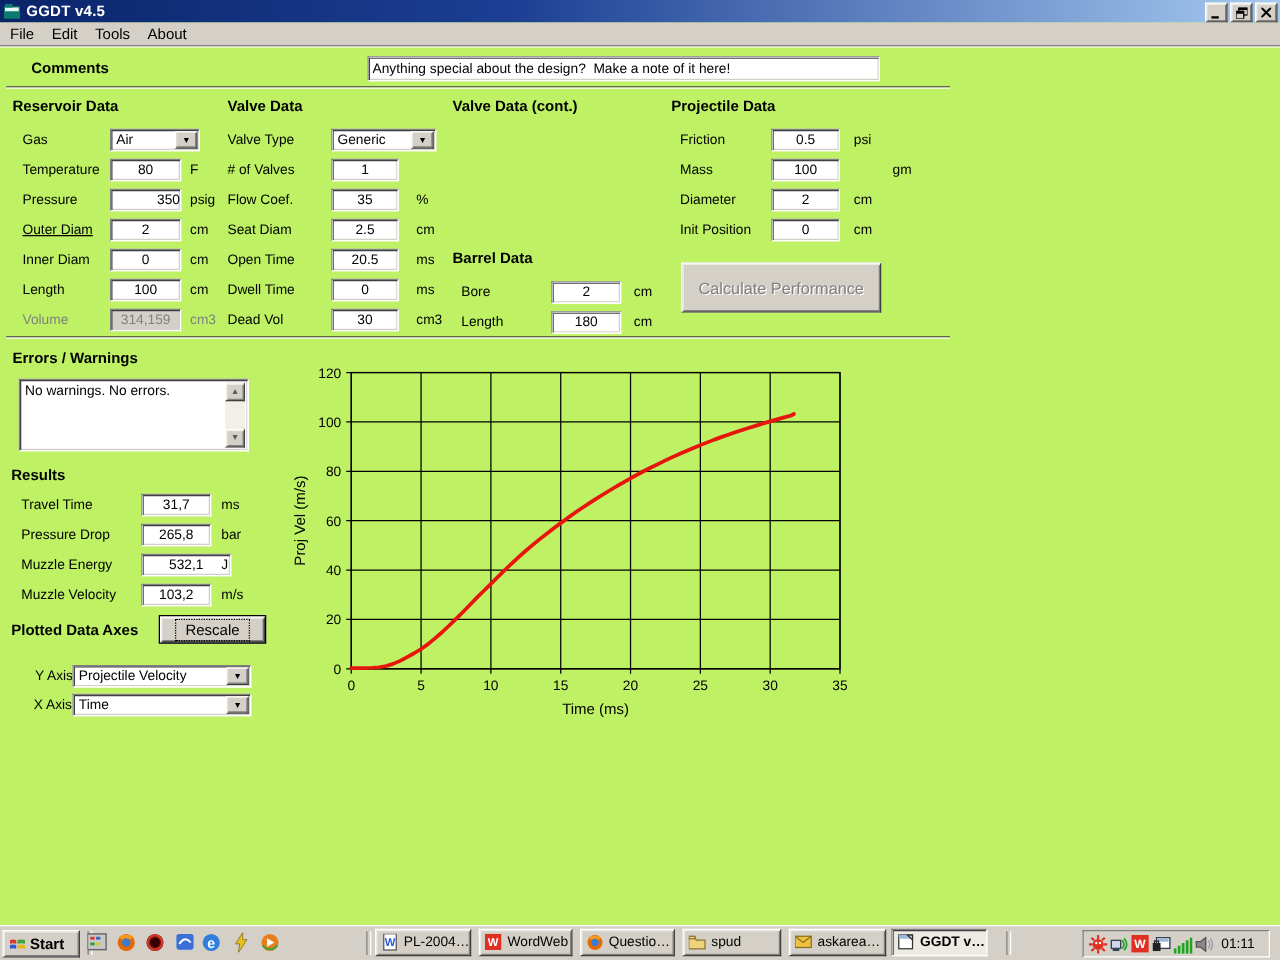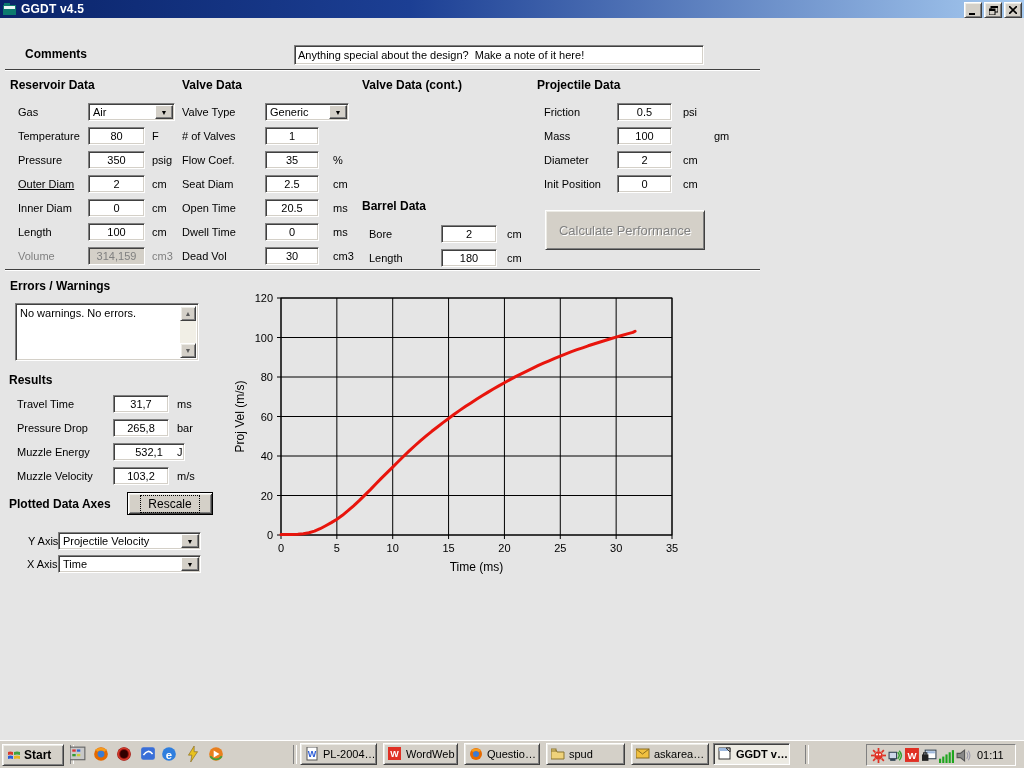--- a/index.html
+++ b/index.html
@@ -1,16 +1,16 @@
 <!DOCTYPE html>
 <html><head>
 <meta charset="utf-8">
 <style>
   html,body{margin:0;padding:0;}
-  .screen{position:relative;width:1024px;height:768px;background:#e5e5e5;overflow:hidden;
+  .screen{position:relative;width:1024px;height:768px;background:#bef264;overflow:hidden;
           font-family:"Liberation Sans","DejaVu Sans",sans-serif;font-size:11px;color:#000;}
   
   .titlebar{position:absolute;left:0;top:0;width:1024px;height:18px;
             background:linear-gradient(to right,#0a246a,#1c3f94 40%,#a6caf0);
             display:flex;align-items:center;}
   .titlebar .ticon{width:14px;height:13px;margin:0 4px 0 3px;}
   .titlebar .ttext{color:#fff;font-weight:bold;font-size:12px;letter-spacing:.2px;}
   .winbtns{position:absolute;right:2px;top:2px;display:flex;gap:2px;}
   .winbtn{width:16px;height:14px;background:#d4d0c8;
           border:1px solid;border-color:#fff #404040 #404040 #fff;
@@ -93,44 +93,50 @@
         </svg>
       </div>
       <div class="winbtn">
         <svg width="8" height="8" viewBox="0 0 8 8">
             <path d="M0 0 L8 8 M8 0 L0 8" stroke="#000" stroke-width="1.6"></path>
           </svg>
       </div>
     </div>
   </div>
 
+  <div class="menubar" id="menubar">
+      <span class="menuitem">File</span>
+      <span class="menuitem">Edit</span>
+      <span class="menuitem">Tools</span>
+      <span class="menuitem">About</span>
+    </div>
 
   <div class="sechdr" style="left:25px;top:47px;">Comments</div>
   <input class="comments-input sunken" value="Anything special about the design?  Make a note of it here!" style="">
   <div class="etched-h" style="left:5px;top:69px;width:755px;"></div>
 
   <div class="sechdr" style="left:10px;top:78px;">Reservoir Data</div>
   <div class="sechdr" style="left:182px;top:78px;">Valve Data</div>
   <div class="sechdr" style="left:362px;top:78px;">Valve Data (cont.)</div>
   <div class="sechdr" style="left:537px;top:78px;">Projectile Data</div>
   <div class="sechdr" style="left:362px;top:199px;">Barrel Data</div>
 
   <div id="form-layer">
       <div class="flabel" style="left: 18px; top: 106px;">Gas</div>
-      <div class="tbox sunken left" style="left: 88px; top: 103px; width: 87px;">
+      <div class="tbox sunken left" style="left: 88px; top: 103px; width: 72px;">
         <span>Air</span>
         <span class="combo-btn">▼</span>
       </div>
       <div class="flabel" style="left: 18px; top: 130px;">Temperature</div>
       <div class="tbox sunken" style="left: 88px; top: 127px; width: 57px;">
         <span>80</span>
       </div>
       <div class="funit" style="left: 152px; top: 130px;">F</div>
       <div class="flabel" style="left: 18px; top: 154px;">Pressure</div>
-      <div class="tbox sunken" style="left: 88px; top: 151px; width: 57px;">
+      <div class="tbox sunken" style="left: 88px; top: 151px; width: 57px; justify-content: flex-end;">
         <span>350</span>
       </div>
       <div class="funit" style="left: 152px; top: 154px;">psig</div>
       <div class="flabel" style="left: 18px; top: 178px; text-decoration: underline;">Outer Diam</div>
       <div class="tbox sunken" style="left: 88px; top: 175px; width: 57px;">
         <span>2</span>
       </div>
       <div class="funit" style="left: 152px; top: 178px;">cm</div>
       <div class="flabel" style="left: 18px; top: 202px;">Inner Diam</div>
       <div class="tbox sunken" style="left: 88px; top: 199px; width: 57px;">

